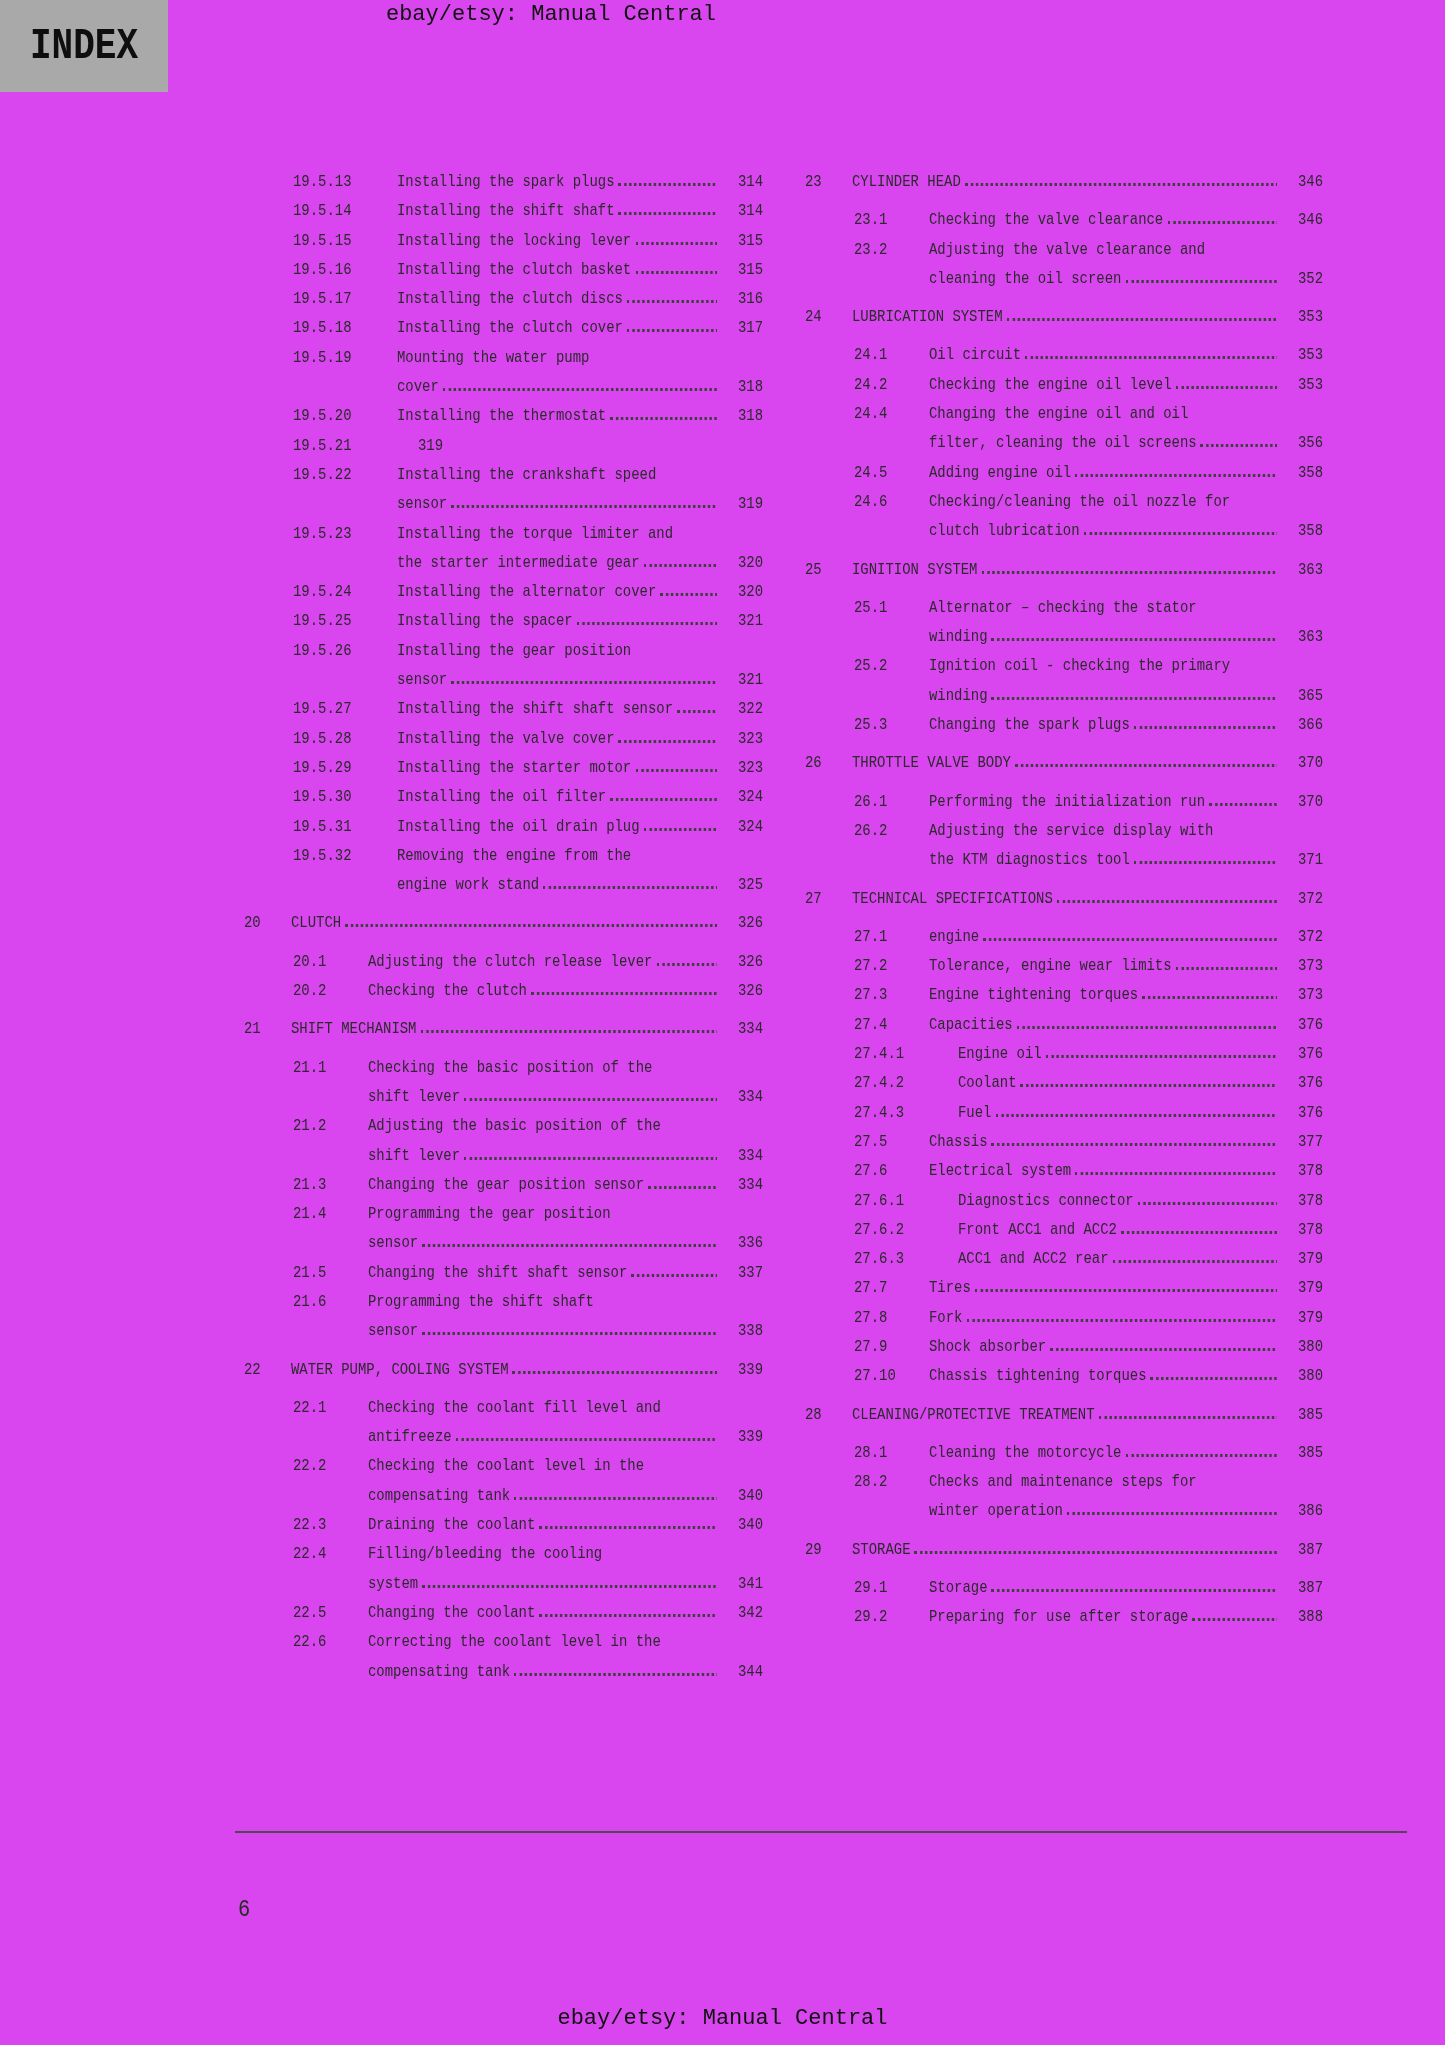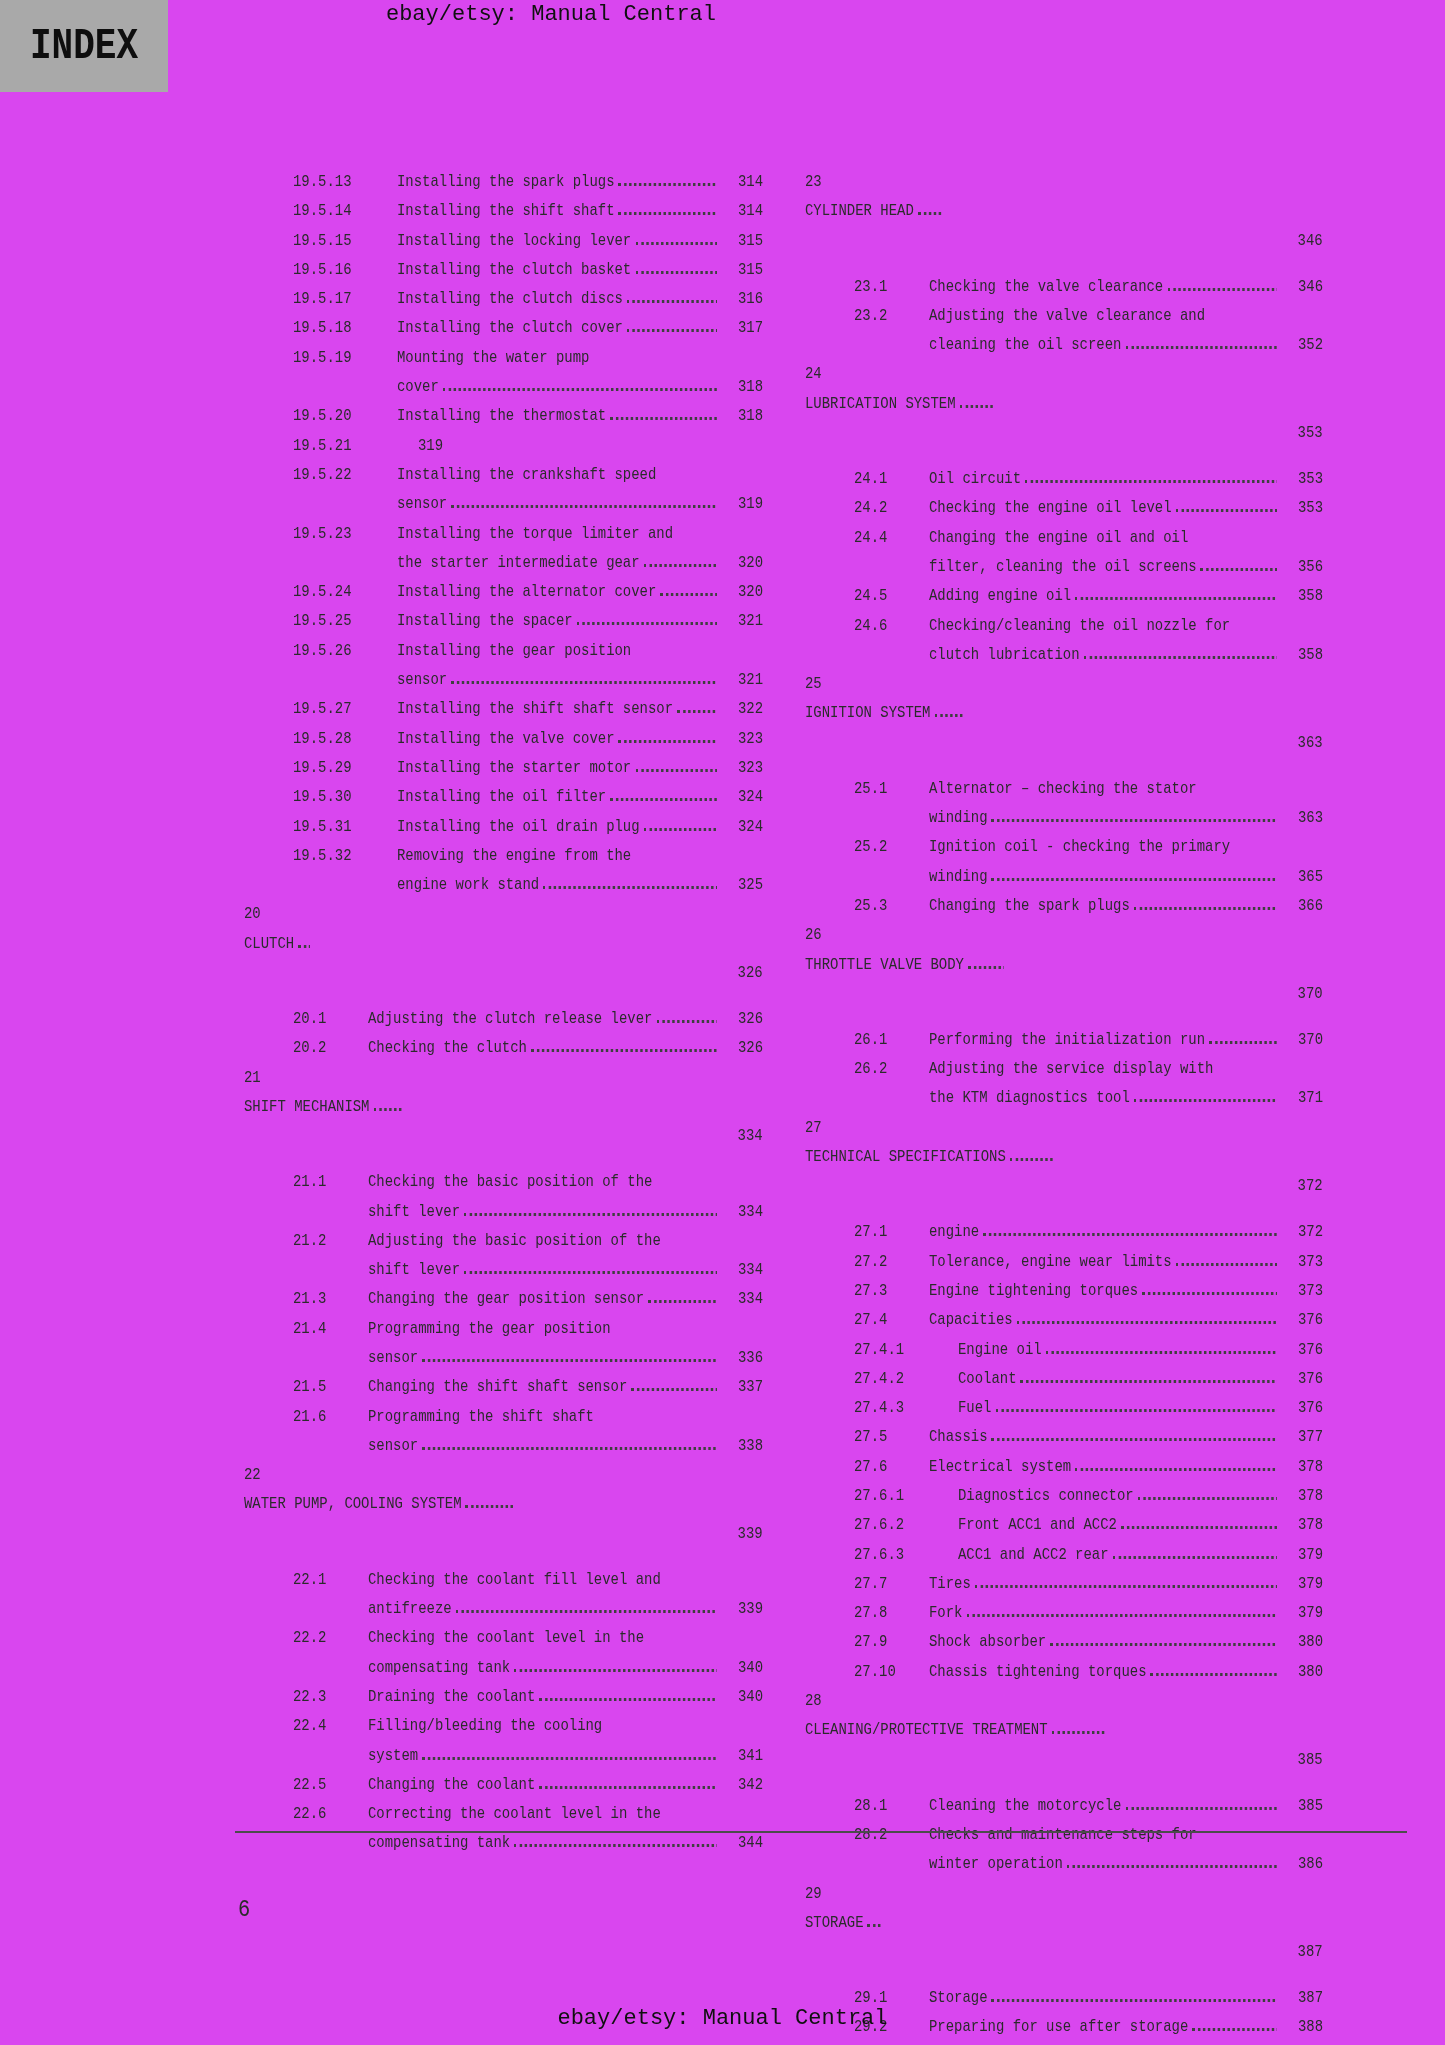--- a/index.html
+++ b/index.html
@@ -17,21 +17,21 @@
     transform:scaleX(0.8); transform-origin:0 50%; margin-left:30px; white-space:pre;
   }
   .page-header {
     position:absolute; top:2px; left:0; width:1102px; text-align:center;
     font-size:22px; color:#101010;
   }
   .col { position:absolute; top:167px; font-size:17px; line-height:29.3px; }
   .col-left  { left:244px; width:519px; }
   .col-right { left:805px; width:518px; }
   .row { display:flex; align-items:flex-start; }
-  .row.section { margin:0 0;flex-direction:column; }
+  .row.section { margin:9px 0; }
   .col .row:first-child { margin-top:0; }
   .num { flex:0 0 auto; white-space:pre; transform:scaleX(0.82); transform-origin:0 50%; }
   .section .num { width:47px; }
   .lv2 { padding-left:49px; }
   .lv2 .num { width:75px; }
   .lv3 { padding-left:49px; }
   .lv3 .num { width:104px; }
   .ttl { flex:1 1 auto; overflow:hidden; }
   .t { display:inline-block; white-space:pre; transform:scaleX(0.82); transform-origin:0 0; }
   .t::after {

